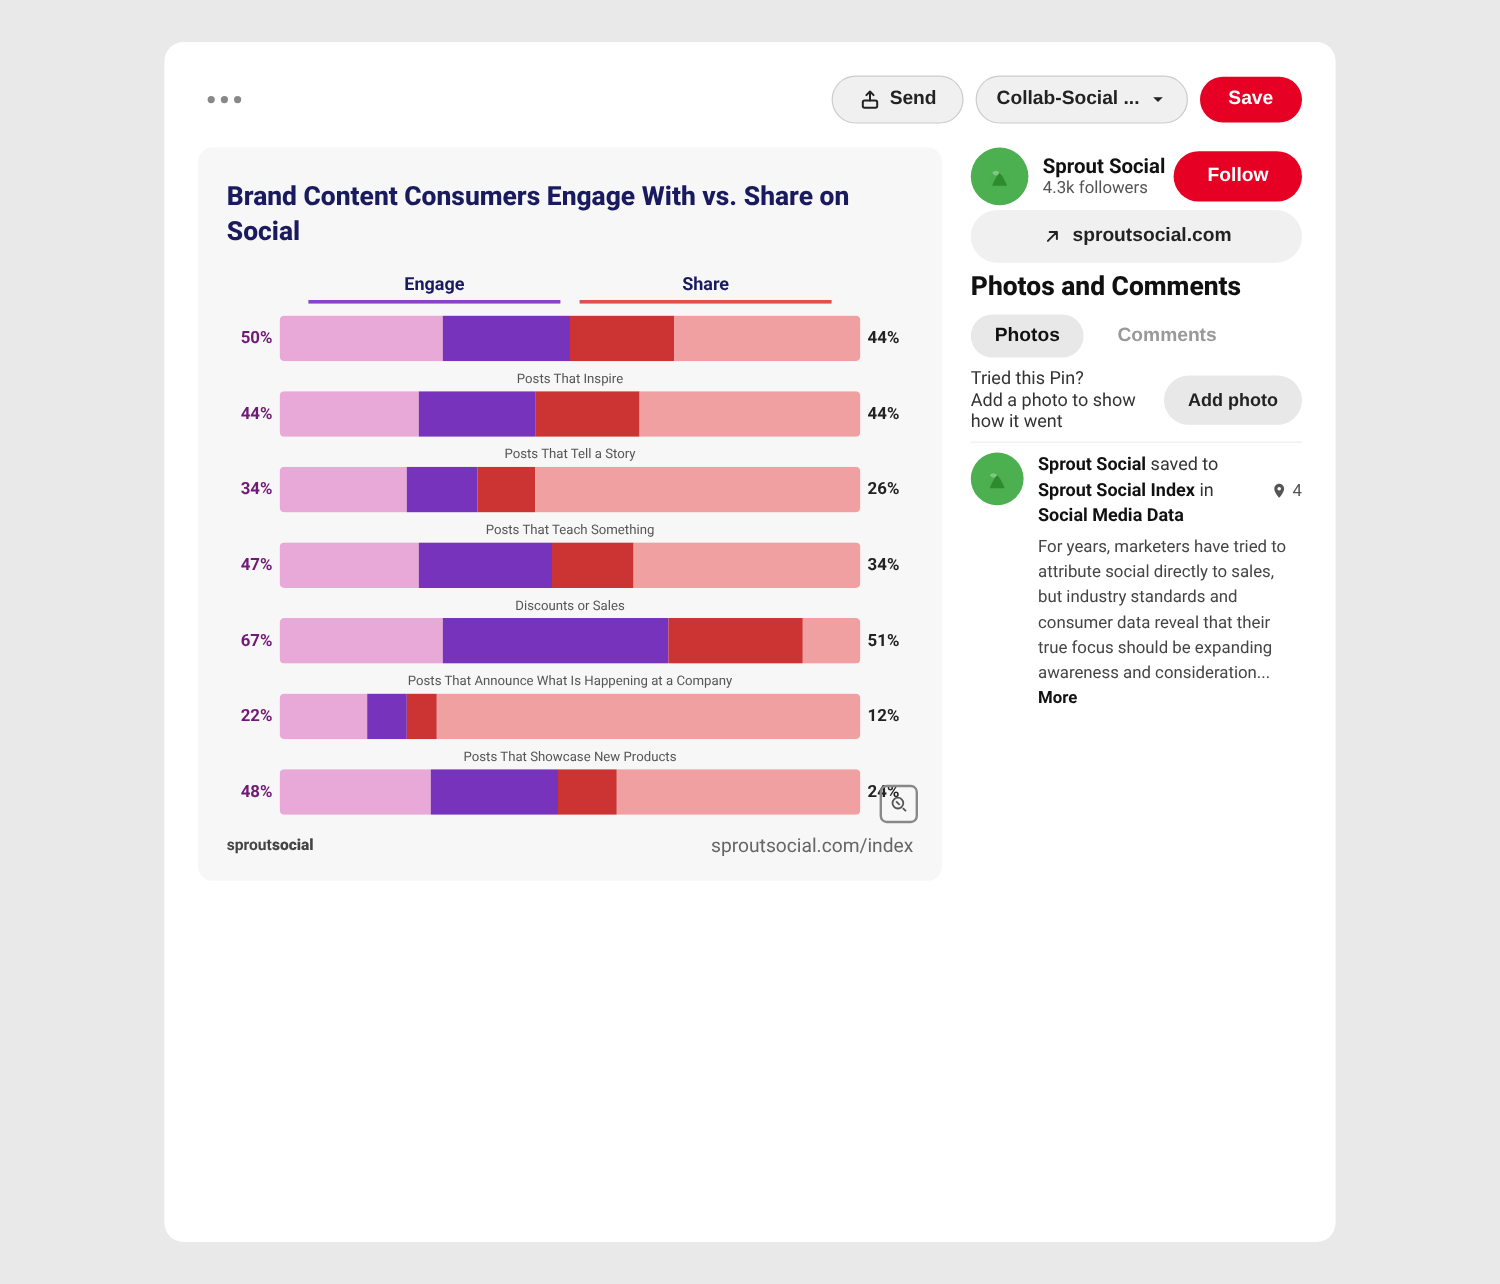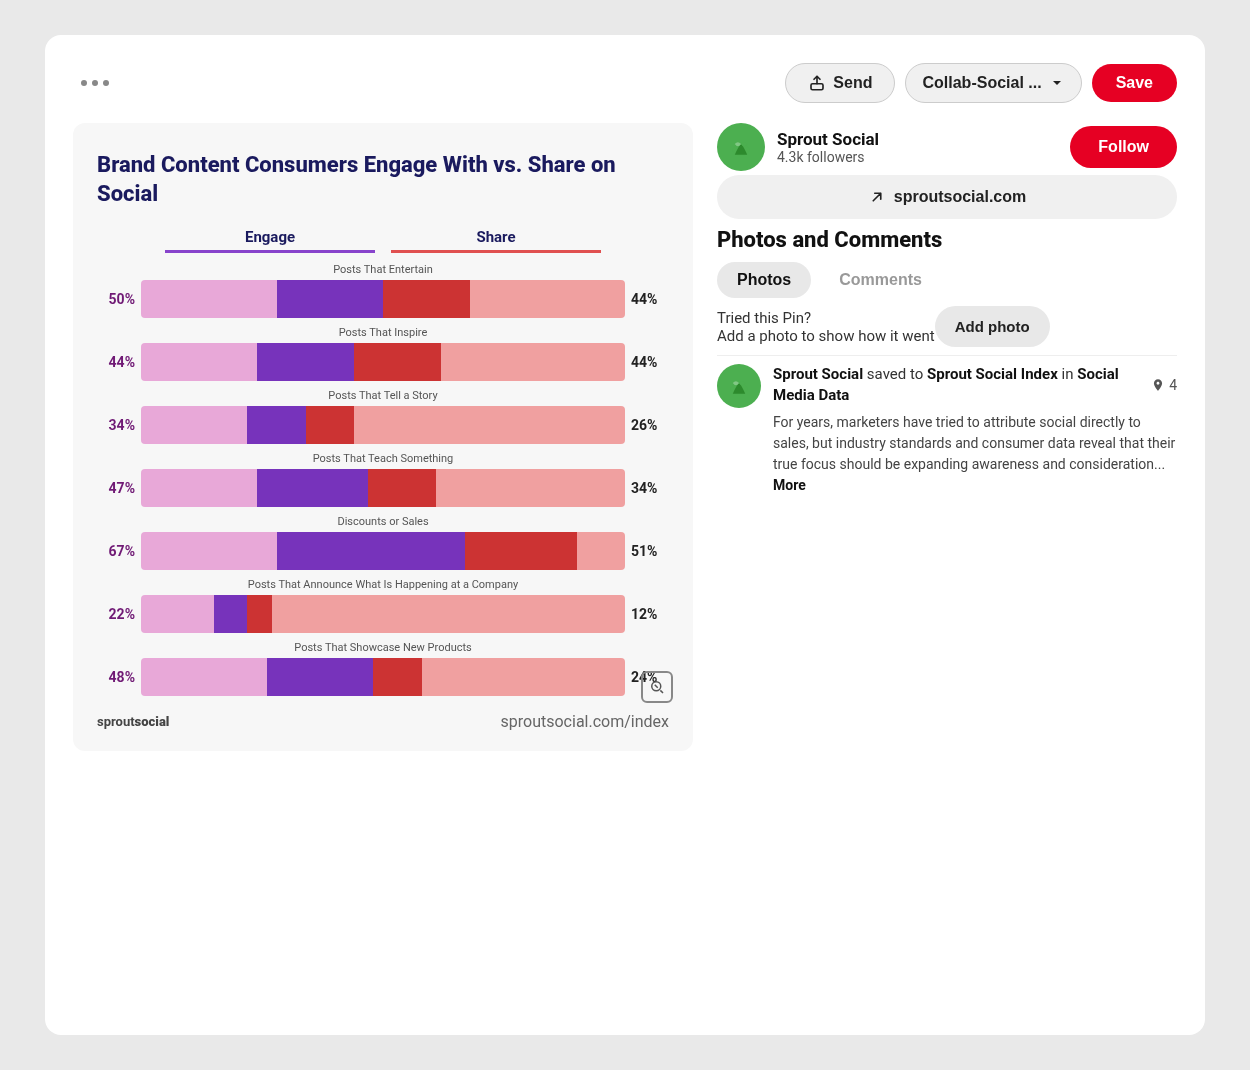--- a/index.html
+++ b/index.html
@@ -8,21 +8,21 @@
       font-family: -apple-system, BlinkMacSystemFont, 'Segoe UI', Roboto, sans-serif;
       display: flex;
       justify-content: center;
       align-items: center;
       min-height: 1070px;
       width: 1250px;
     }
     .container {
       background: #fff;
       border-radius: 16px;
-      width: 1160px;
+      width: 976px;
       min-height: 1000px;
       padding: 28px 28px 28px 28px;
       display: flex;
       flex-direction: column;
       gap: 0;
     }
     
     .toolbar {
       display: flex;
       justify-content: space-between;
@@ -417,21 +417,20 @@
           <div class="header-underline" style="background:#8844cc;"></div>
         </div>
         <div class="header-col">
           <div class="header-col-label">Share</div>
           <div class="header-underline" style="background:#e05050;"></div>
         </div>
       </div>
 
       <div class="chart-area" id="chart-rows">
           <div class="chart-row-group">
-            <div class="chart-row-label">Posts That Entertain</div>
             <div class="chart-row">
               <div class="pct-left">50%</div>
               <div class="bar-track">
                 <div class="bar-engage-light" style="width: 28%;"></div>
                 <div class="bar-engage-dark" style="width: 22%;"></div>
                 <div class="bar-share-dark" style="width: 18%;"></div>
                 <div class="bar-share-light" style="width: 32%;"></div>
               </div>
               <div class="pct-right">44%</div>
             </div>

